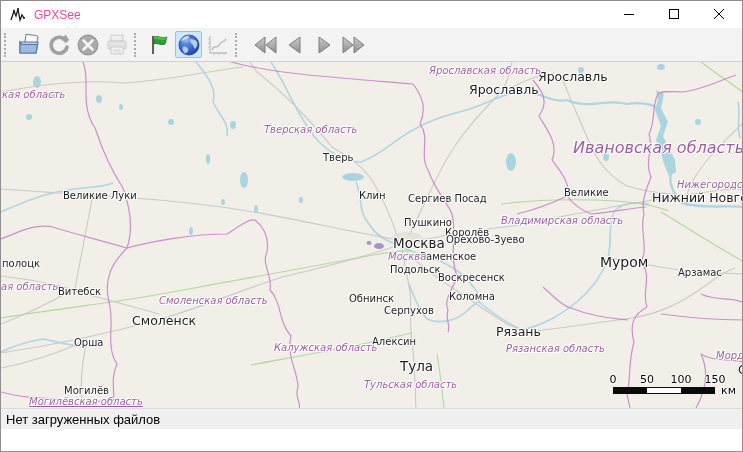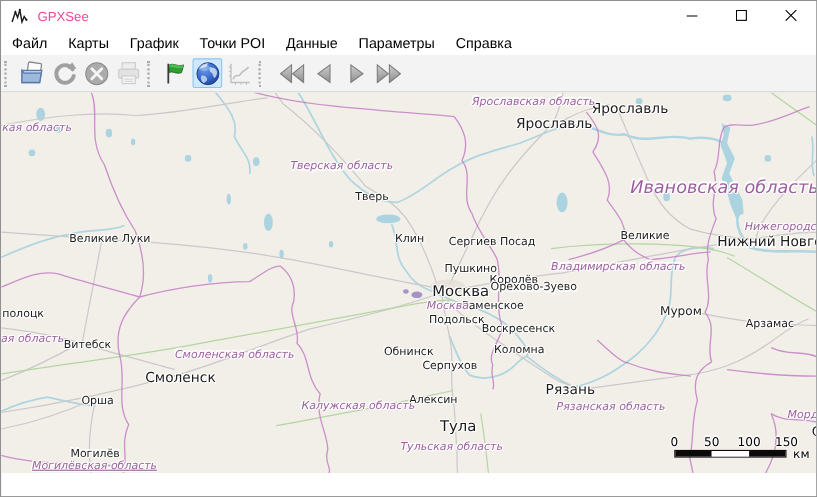--- a/index.html
+++ b/index.html
@@ -78,29 +78,20 @@
           </svg>
       </div>
       <div class="win-btn">
         <svg width="11" height="11" viewBox="0 0 11 11">
             <path d="M0,0 L10,10 M10,0 L0,10" stroke="#000" stroke-width="1"></path>
           </svg>
       </div>
     </div>
   </div>
 
-  <div class="menubar" id="menubar">
-      <div class="menu-item">Файл</div>
-      <div class="menu-item">Карты</div>
-      <div class="menu-item">График</div>
-      <div class="menu-item">Точки POI</div>
-      <div class="menu-item">Данные</div>
-      <div class="menu-item">Параметры</div>
-      <div class="menu-item">Справка</div>
-    </div>
 
   <div class="toolbar">
     <div class="tb-handle"></div>
 
     <div class="tb-btn">
       <svg width="24" height="24" viewBox="0 0 24 24">
         <rect x="7" y="2" width="12" height="14" rx="1" fill="#fdfdfd" stroke="#8a8a8a" stroke-width="1.2" transform="rotate(8 13 9)"></rect>
         <path d="M2,9 L20,9 L18,20 L2,20 Z" fill="#b9cde4" stroke="#5a7ba8" stroke-width="1.2"></path>
         <path d="M2,9 L2,20 L18,20 L19.5,11.5 L4,11.5 Z" fill="#9dbadc" stroke="#5a7ba8" stroke-width="1.2"></path>
       </svg>
@@ -304,21 +295,21 @@
       <span class="maplabel city" style="left: 358px; top: 129px; font-size: 10px;">Клин</span>
       <span class="maplabel city" style="left: 407px; top: 132px; font-size: 10px;">Сергиев Посад</span>
       <span class="maplabel city" style="left: 563px; top: 126px; font-size: 10px;">Великие</span>
       <span class="maplabel city" style="left: 651px; top: 129px; font-size: 12.5px;">Нижний Новгород</span>
       <span class="maplabel city" style="left: 403px; top: 156px; font-size: 10px;">Пушкино</span>
       <span class="maplabel city" style="left: 404px; top: 166px; font-size: 10px; padding-left: 40px;">Королёв</span>
       <span class="maplabel city" style="left: 445px; top: 173px; font-size: 10px;">Орехово-Зуево</span>
       <span class="maplabel city" style="left: 392px; top: 174px; font-size: 13.5px;">Москва</span>
       <span class="maplabel city" style="left: 419px; top: 190px; font-size: 10px;">Раменское</span>
       <span class="maplabel city" style="left: 389px; top: 203px; font-size: 10px;">Подольск</span>
-      <span class="maplabel city" style="left: 599px; top: 193px; font-size: 11px;">Муром</span>
+      <span class="maplabel city" style="left: 599px; top: 193px; font-size: 14px;">Муром</span>
       <span class="maplabel city" style="left: 437px; top: 211px; font-size: 10px;">Воскресенск</span>
       <span class="maplabel city" style="left: 677px; top: 206px; font-size: 10px;">Арзамас</span>
       <span class="maplabel city" style="left: 1px; top: 197px; font-size: 10px;">полоцк</span>
       <span class="maplabel city" style="left: 57px; top: 225px; font-size: 10px;">Витебск</span>
       <span class="maplabel city" style="left: 348px; top: 232px; font-size: 10px;">Обнинск</span>
       <span class="maplabel city" style="left: 448px; top: 230px; font-size: 10px;">Коломна</span>
       <span class="maplabel city" style="left: 383px; top: 244px; font-size: 10px;">Серпухов</span>
       <span class="maplabel city" style="left: 131px; top: 252px; font-size: 12.5px;">Смоленск</span>
       <span class="maplabel city" style="left: 495px; top: 263px; font-size: 12.5px;">Рязань</span>
       <span class="maplabel city" style="left: 371px; top: 275px; font-size: 10px;">Алексин</span>
@@ -335,14 +326,17 @@
       <span class="maplabel region" style="left: 387px; top: 190px; font-size: 10px;">Москва</span>
       <span class="maplabel region" style="left: 0px; top: 220px; font-size: 10px;">ая область</span>
       <span class="maplabel region" style="left: 158px; top: 234px; font-size: 10px;">Смоленская область</span>
       <span class="maplabel region" style="left: 273px; top: 281px; font-size: 10px;">Калужская область</span>
       <span class="maplabel region" style="left: 505px; top: 282px; font-size: 10px;">Рязанская область</span>
       <span class="maplabel region" style="left: 715px; top: 289px; font-size: 10px;">Мордо</span>
       <span class="maplabel region" style="left: 363px; top: 318px; font-size: 10px;">Тульская область</span>
       <span class="maplabel region" style="left: 28px; top: 335px; font-size: 10px; text-decoration: underline;">Могилёвская область</span>
     </div>
 
+  <div class="statusbar">
+    <span>Нет загруженных файлов</span>
+  </div>
 
 </div>
 
 </body></html>

